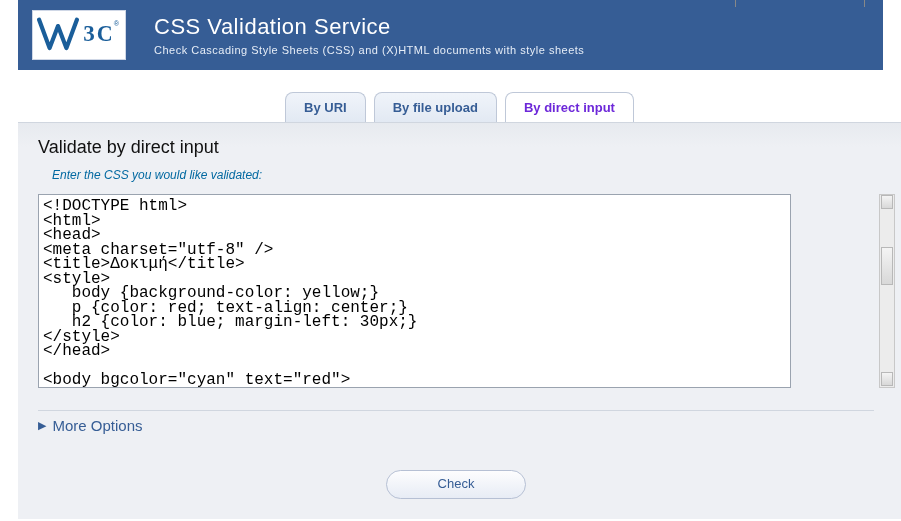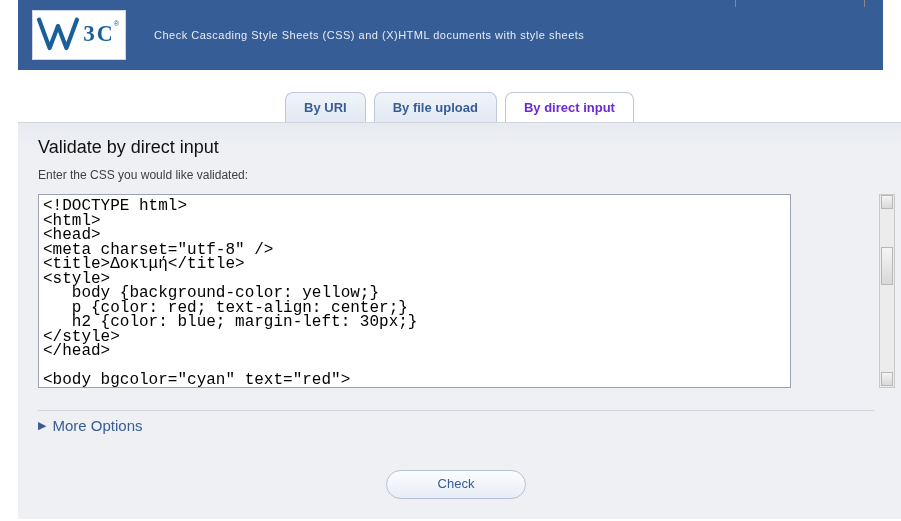--- a/index.html
+++ b/index.html
@@ -64,21 +64,21 @@
   .content-wrap::before {
     content:"";
     position:absolute; left:0; right:0; top:0; height:24px;
     background: linear-gradient(#e7eaef, #eef0f4);
   }
   .inner {
     padding: 14px 24px 20px 20px;
     position: relative;
   }
   .section-title { font-size: 18px; font-weight: 400; margin: 0 0 10px 0; color: #111; }
-  .instruct { font-size: 12px; color: #404040; margin: 0 0 12px 0; }
+  .instruct { font-size: 12px; color: #0369a1; margin: 0 0 12px 14px; font-style: italic; }
   .ta-wrap { position: relative; }
   textarea.code {
     width: 753px; height: 194px;
     resize: none;
     font-family: "Courier New", monospace;
     font-size: 16px;
     line-height: 14.5px;
     padding: 4px;
     border: 1px solid #9aa3af;
     background: #fff;
@@ -136,20 +136,21 @@
       <svg class="logo-svg" viewBox="0 0 160 70">
         <g fill="none" stroke="#1a5e9a" stroke-width="8">
           <path d="M4 6 L24 60 L40 18 L56 60 L76 6" stroke-linejoin="round" stroke-linecap="round"></path>
         </g>
         <text x="88" y="46" font-family="Georgia, 'Times New Roman', serif" font-size="44" fill="#1a5e9a" font-weight="bold">3</text>
         <text x="114" y="46" font-family="Georgia, 'Times New Roman', serif" font-size="42" fill="#1a5e9a" font-weight="bold">C</text>
         <text x="146" y="18" font-family="Arial" font-size="14" fill="#1a5e9a">®</text>
       </svg>
     </div>
     <div class="banner-text">
+      <h1>CSS Validation Service</h1>
       <p class="subtitle">Check Cascading Style Sheets (CSS) and (X)HTML documents with style sheets</p>
     </div>
   </div>
 
   <div class="tabs">
     <div class="tab">By URI</div>
     <div class="tab">By file upload</div>
     <div class="tab active">By direct input</div>
   </div>
 

